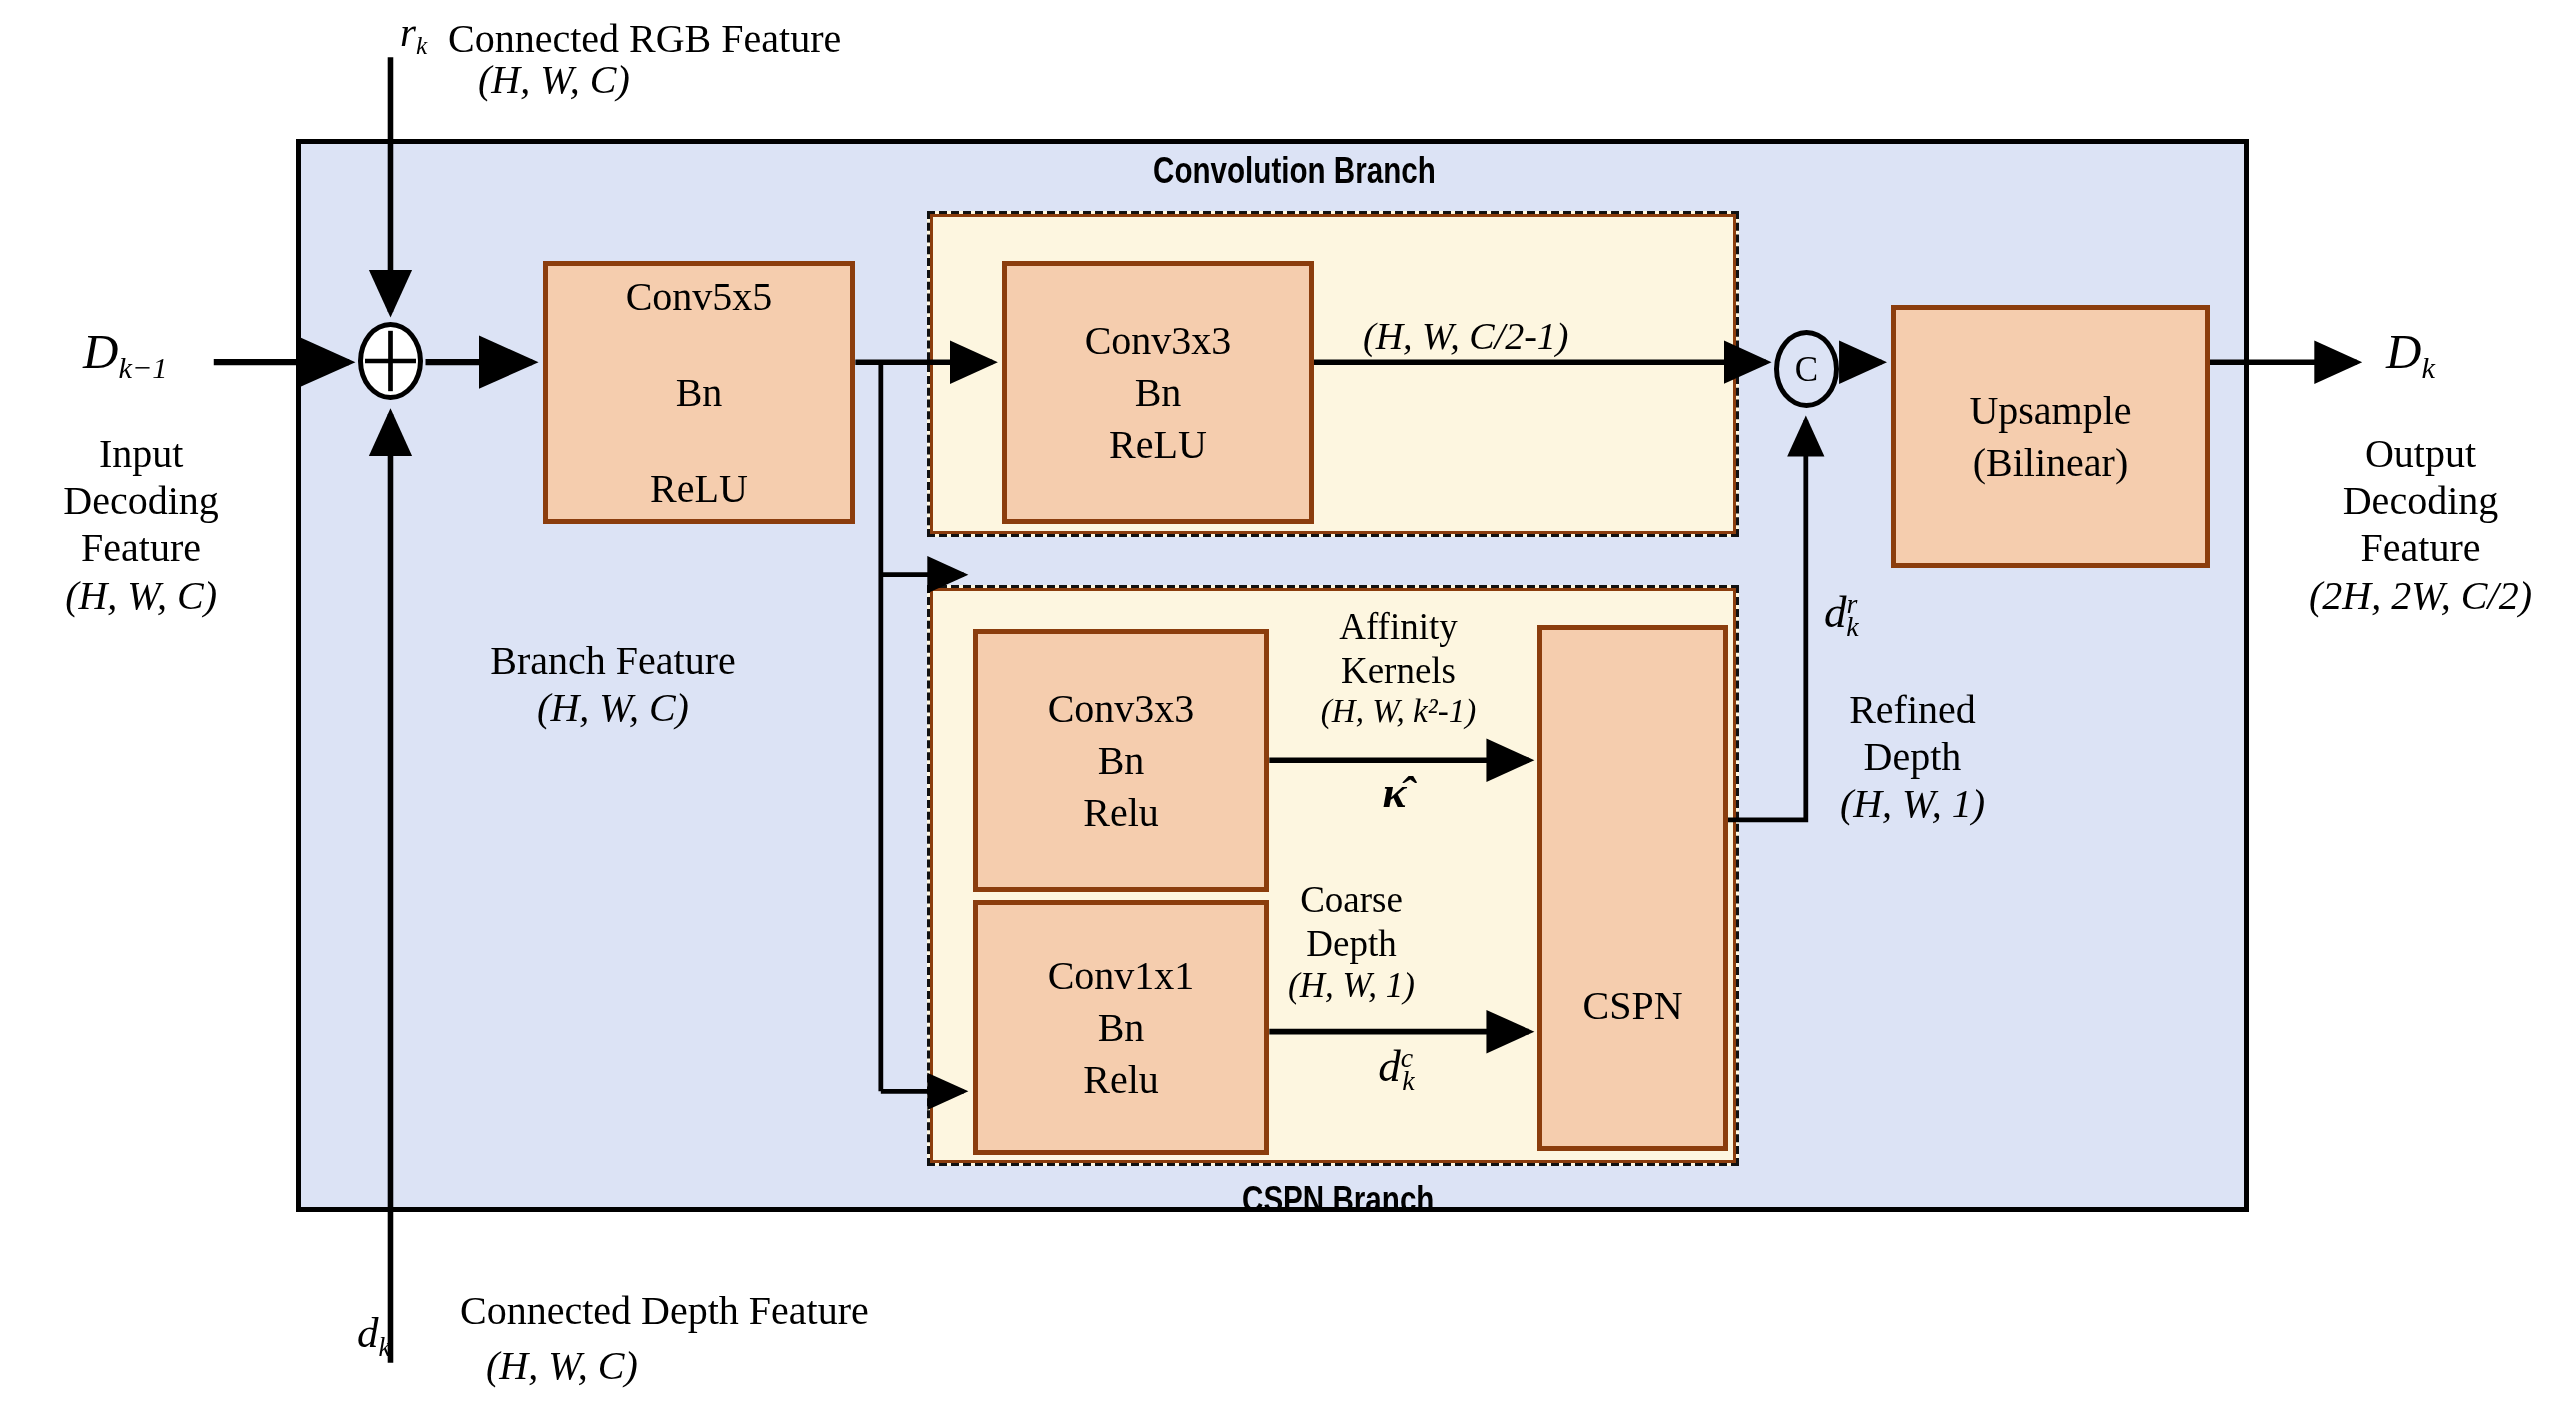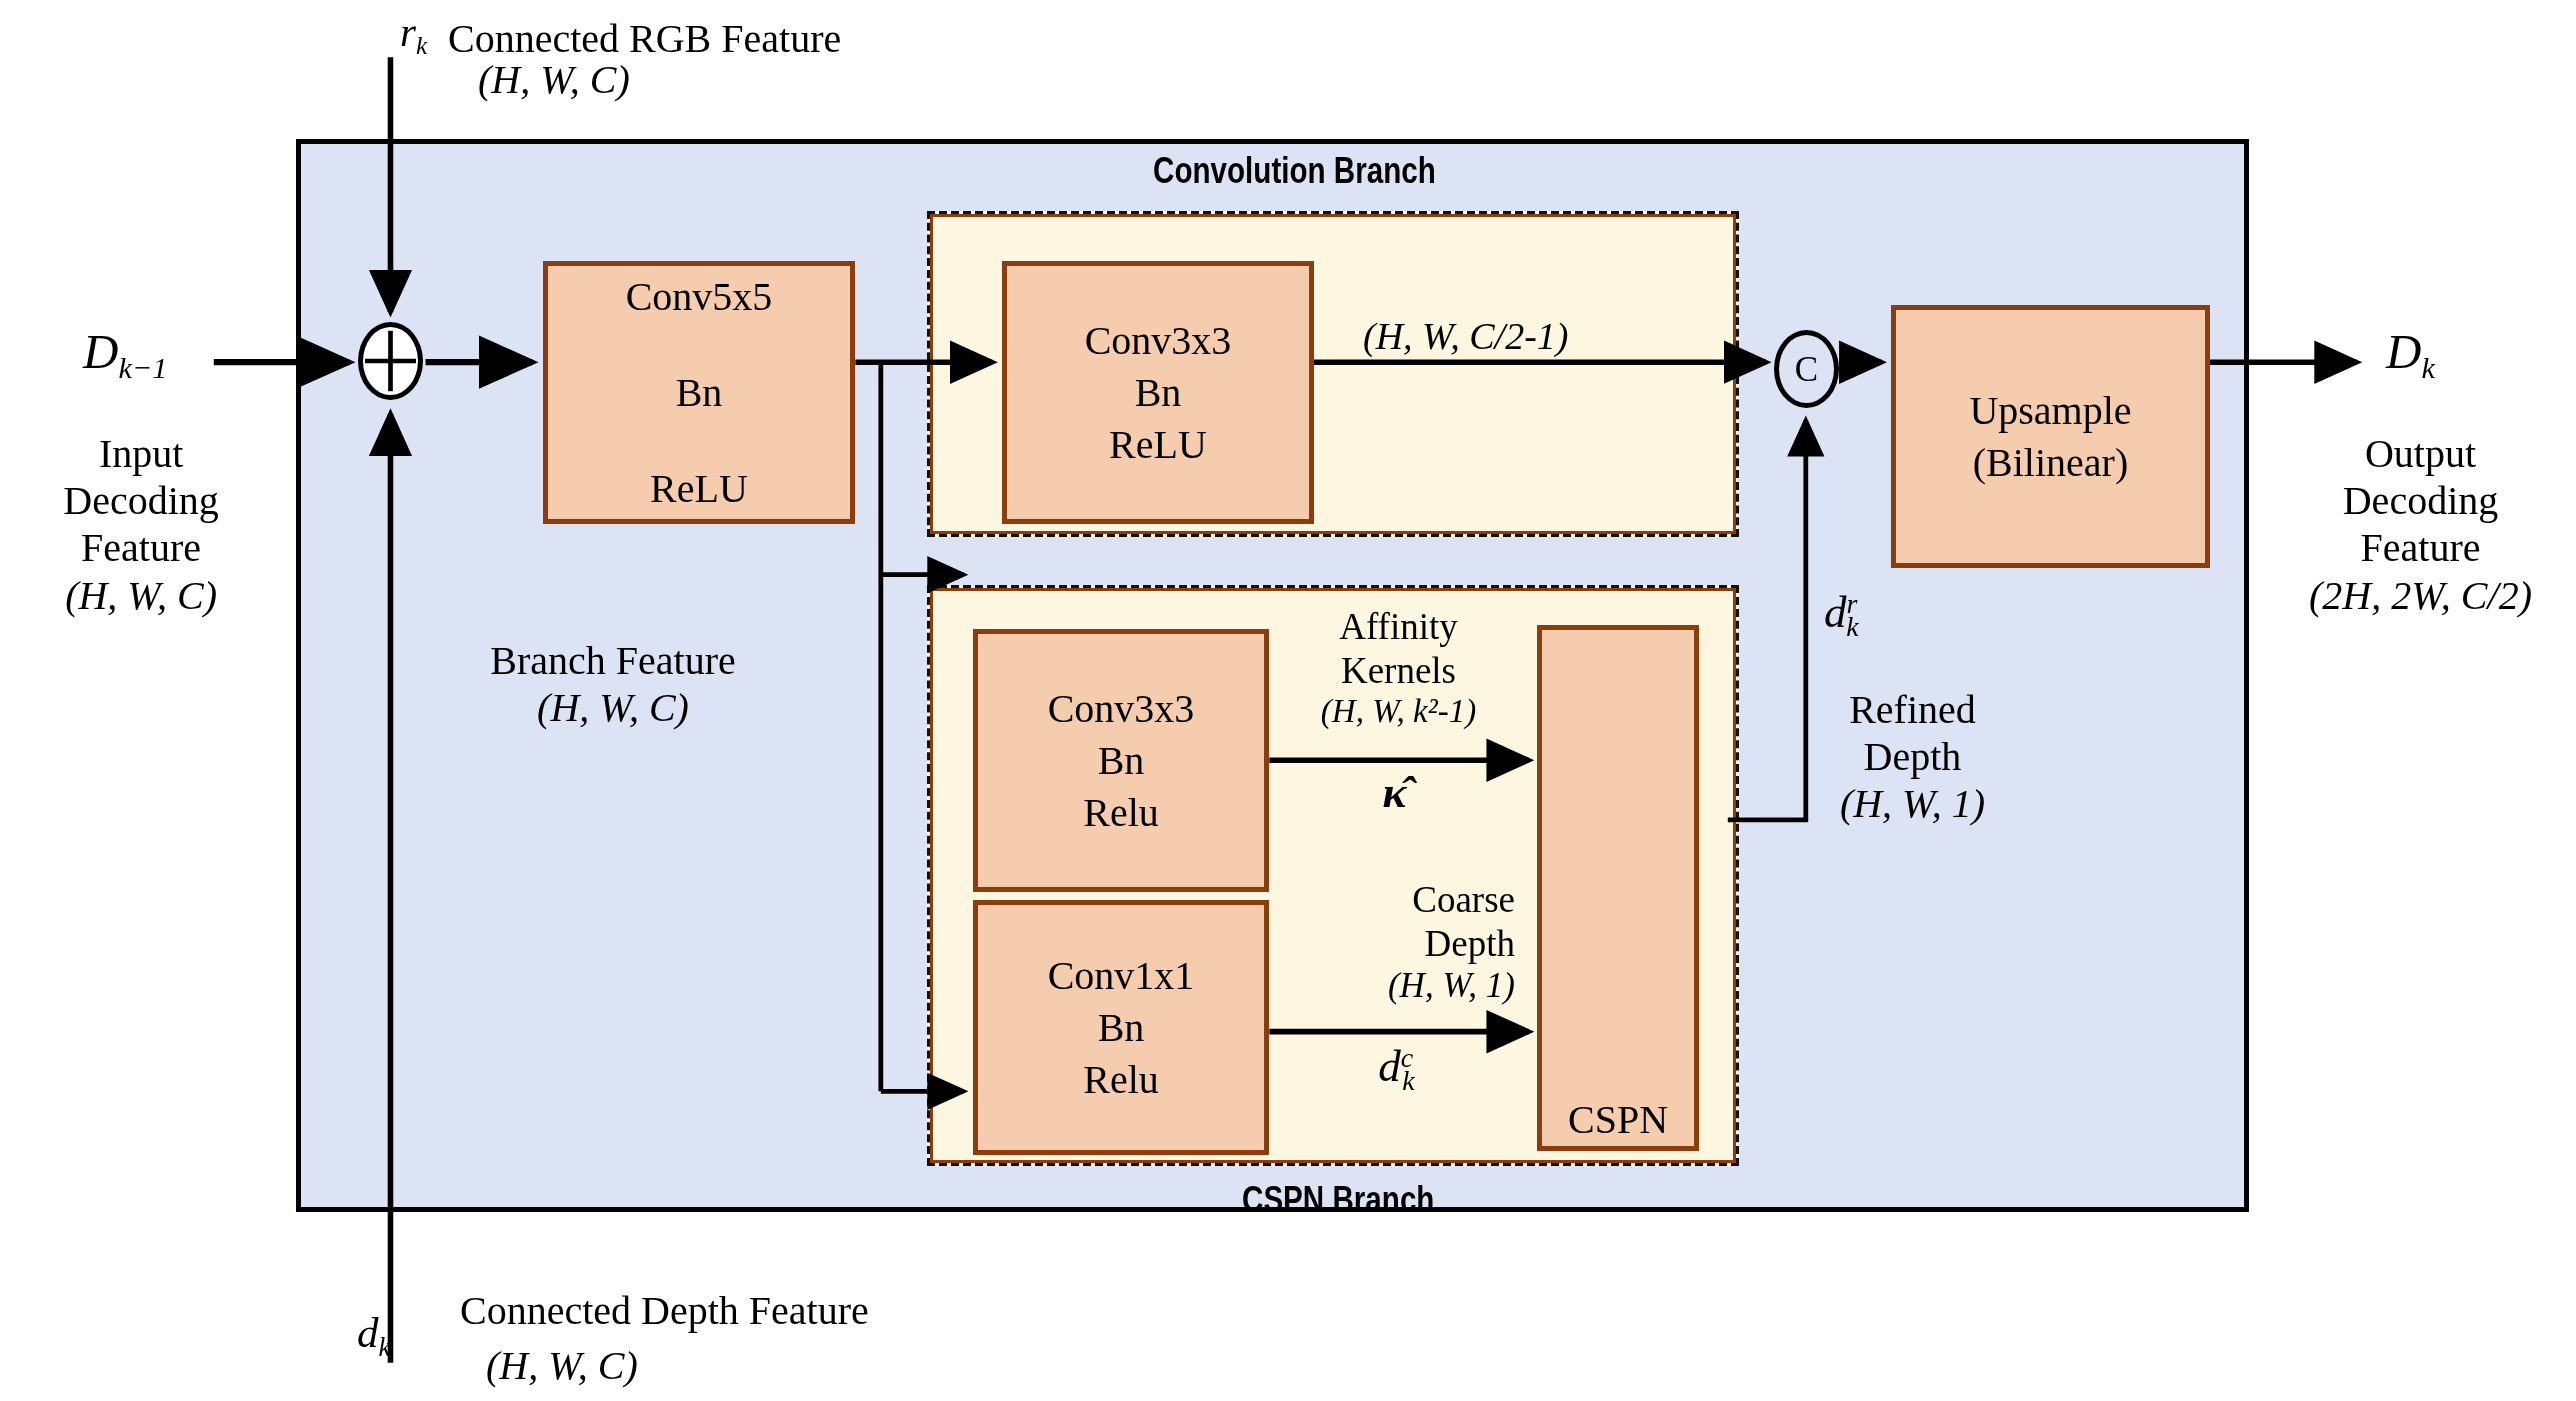--- a/index.html
+++ b/index.html
@@ -28,22 +28,22 @@
   .op{
     position:absolute;background:#f5cdae;border:5.6px solid #8b3d0d;
     box-sizing:border-box;display:flex;flex-direction:column;
     align-items:center;justify-content:center;
     font-size:40px;line-height:1.30;white-space:nowrap;
   }
   #op-conv5x5{left:543px;top:261px;width:312px;height:263px;gap:44px;}
   #op-conv3x3-top{left:1002px;top:261px;width:312px;height:263px;}
   #op-conv3x3-cspn{left:973px;top:629px;width:296px;height:263px;}
   #op-conv1x1{left:973px;top:900px;width:296px;height:255px;}
-  #op-cspn{left:1537px;top:625px;width:162px;height:526px;
-           justify-content:flex-end;padding-top:235px;}
+  #op-cspn{left:1537px;top:625px;width:191px;height:526px;
+           justify-content:center;padding-top:235px;}
   #op-upsample{left:1891px;top:261px;width:319px;height:263px;margin-top:44px;}
   .op span{display:block;}
 
   
   .node-circle{
     position:absolute;border:5.6px solid #000;border-radius:50%;
     background:#dce3f5;box-sizing:border-box;
     display:flex;align-items:center;justify-content:center;
   }
   #node-add{left:358px;top:322px;width:65px;height:78px;background:#fff;}
@@ -188,21 +188,21 @@
 
   <div class="stack" style="left:1287px;top:605px;width:223px;font-size:37px;">
     <div>Affinity</div>
     <div>Kernels</div>
     <div class="ital" style="font-size:33px;">(H, W, k²-1)</div>
   </div>
   <div class="stack" style="left:1331px;top:766px;width:127px;font-size:45px;font-weight:bold;">
     <span class="ital">κ̂</span>
   </div>
 
-  <div class="stack" style="left:1284px;top:878px;width:231px;font-size:37px;text-align:right;">
+  <div class="stack" style="left:1236px;top:878px;width:231px;font-size:37px;">
     <div>Coarse</div>
     <div>Depth</div>
     <div class="ital" style="font-size:35px;">(H, W, 1)</div>
   </div>
   <div class="stack" style="left:1325px;top:1040px;width:143px;font-size:45px;">
     <span class="ital">d</span><span class="sup">c</span><span class="sub" style="margin-left:-11px;">k</span>
   </div>
 
   <div class="stack" style="left:1824px;top:586px;width:143px;font-size:45px;text-align:left;">
     <span class="ital">d</span><span class="sup">r</span><span class="sub" style="margin-left:-11px;">k</span>

